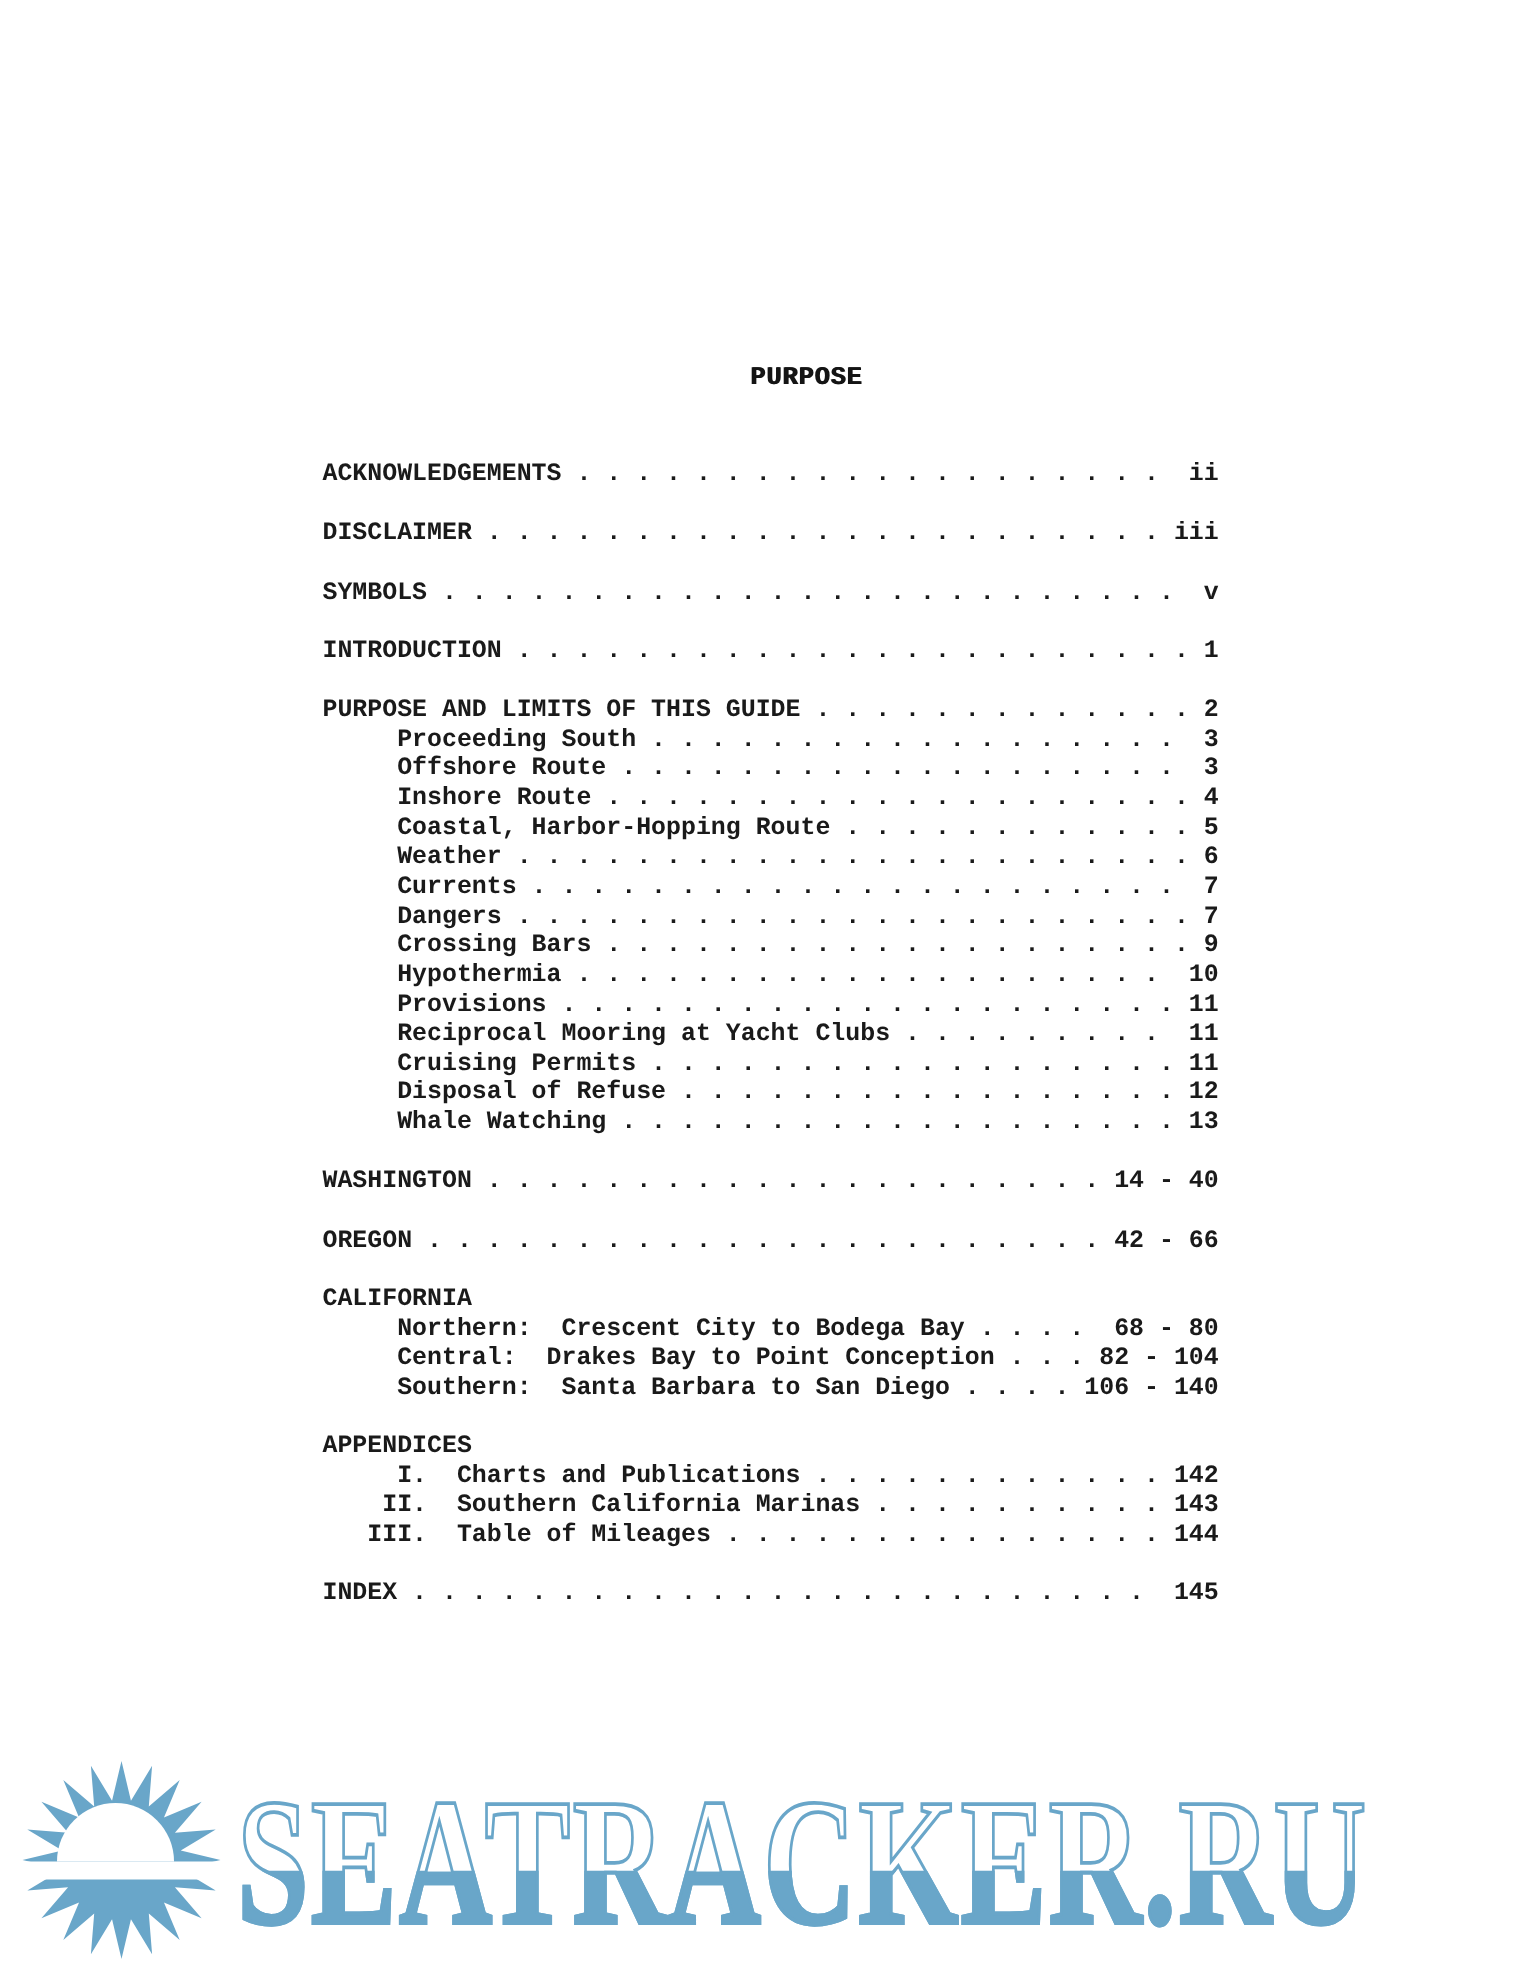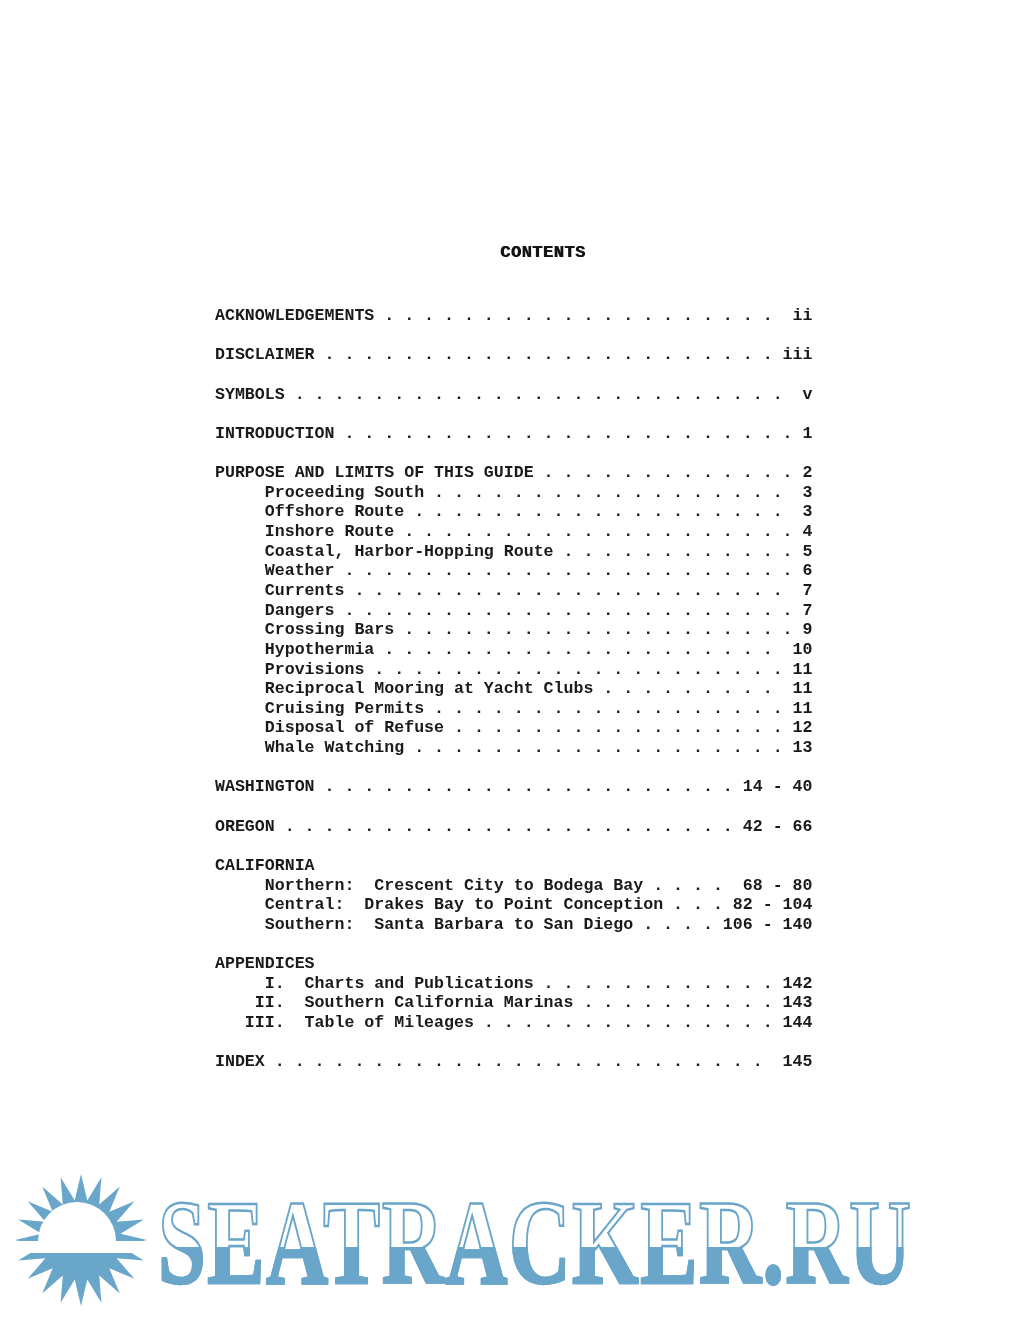--- a/index.html
+++ b/index.html
@@ -44,21 +44,21 @@
     background-clip:text;
     -webkit-text-stroke:2.5px var(--wm-blue,#69a6c9);
     background-image:linear-gradient(to bottom,#ffffff 0px,#ffffff 71px,var(--wm-blue,#69a6c9) 71px,var(--wm-blue,#69a6c9) 100%);
   }
 </style>
 </head>
 <body>
 
 <div class="page">
 
-  <div class="title">CONTENTS</div>
+  <div class="title">PURPOSE</div>
 
   <div class="toc" id="toc-lines" style="color: rgb(26, 26, 26);"><div class="line">ACKNOWLEDGEMENTS . . . . . . . . . . . . . . . . . . . .  ii</div><div class="line">&nbsp;</div><div class="line">DISCLAIMER . . . . . . . . . . . . . . . . . . . . . . . iii</div><div class="line">&nbsp;</div><div class="line">SYMBOLS . . . . . . . . . . . . . . . . . . . . . . . . .  v</div><div class="line">&nbsp;</div><div class="line">INTRODUCTION . . . . . . . . . . . . . . . . . . . . . . . 1</div><div class="line">&nbsp;</div><div class="line">PURPOSE AND LIMITS OF THIS GUIDE . . . . . . . . . . . . . 2</div><div class="line">     Proceeding South . . . . . . . . . . . . . . . . . .  3</div><div class="line">     Offshore Route . . . . . . . . . . . . . . . . . . .  3</div><div class="line">     Inshore Route . . . . . . . . . . . . . . . . . . . . 4</div><div class="line">     Coastal, Harbor-Hopping Route . . . . . . . . . . . . 5</div><div class="line">     Weather . . . . . . . . . . . . . . . . . . . . . . . 6</div><div class="line">     Currents . . . . . . . . . . . . . . . . . . . . . .  7</div><div class="line">     Dangers . . . . . . . . . . . . . . . . . . . . . . . 7</div><div class="line">     Crossing Bars . . . . . . . . . . . . . . . . . . . . 9</div><div class="line">     Hypothermia . . . . . . . . . . . . . . . . . . . .  10</div><div class="line">     Provisions . . . . . . . . . . . . . . . . . . . . . 11</div><div class="line">     Reciprocal Mooring at Yacht Clubs . . . . . . . . .  11</div><div class="line">     Cruising Permits . . . . . . . . . . . . . . . . . . 11</div><div class="line">     Disposal of Refuse . . . . . . . . . . . . . . . . . 12</div><div class="line">     Whale Watching . . . . . . . . . . . . . . . . . . . 13</div><div class="line">&nbsp;</div><div class="line">WASHINGTON . . . . . . . . . . . . . . . . . . . . . 14 - 40</div><div class="line">&nbsp;</div><div class="line">OREGON . . . . . . . . . . . . . . . . . . . . . . . 42 - 66</div><div class="line">&nbsp;</div><div class="line">CALIFORNIA                                                  </div><div class="line">     Northern:  Crescent City to Bodega Bay . . . .  68 - 80</div><div class="line">     Central:  Drakes Bay to Point Conception . . . 82 - 104</div><div class="line">     Southern:  Santa Barbara to San Diego . . . . 106 - 140</div><div class="line">&nbsp;</div><div class="line">APPENDICES                                                  </div><div class="line">     I.  Charts and Publications . . . . . . . . . . . . 142</div><div class="line">    II.  Southern California Marinas . . . . . . . . . . 143</div><div class="line">   III.  Table of Mileages . . . . . . . . . . . . . . . 144</div><div class="line">&nbsp;</div><div class="line">INDEX . . . . . . . . . . . . . . . . . . . . . . . . .  145</div></div>
 
   <div class="watermark">
     <svg class="sun" viewBox="0 0 150 136" xmlns="http://www.w3.org/2000/svg">
       <polygon id="sun-rays" points="75.0,2.0 81.3,28.5 95.4,5.2 93.2,32.4 113.8,14.6 103.3,39.7 128.4,29.2 110.6,49.8 137.8,47.6 114.5,61.7 141.0,68.0 114.5,74.3 137.8,88.4 110.6,86.2 128.4,106.8 103.3,96.3 113.8,121.4 93.2,103.6 95.4,130.8 81.3,107.5 75.0,134.0 68.7,107.5 54.6,130.8 56.8,103.6 36.2,121.4 46.7,96.3 21.6,106.8 39.4,86.2 12.2,88.4 35.5,74.3 9.0,68.0 35.5,61.7 12.2,47.6 39.4,49.8 21.6,29.2 46.7,39.7 36.2,14.6 56.8,32.4 54.6,5.2 68.7,28.5" fill="#69a6c9"></polygon>
       <path id="sun-dome" d="M 32,69 A 39 39 0 0 1 110,69 Z" fill="#ffffff"></path>
       <rect id="sea-line" x="0" y="69" width="150" height="12" fill="#ffffff"></rect>
     </svg>
     <div class="wm-text">SEATRACKER.RU</div>

